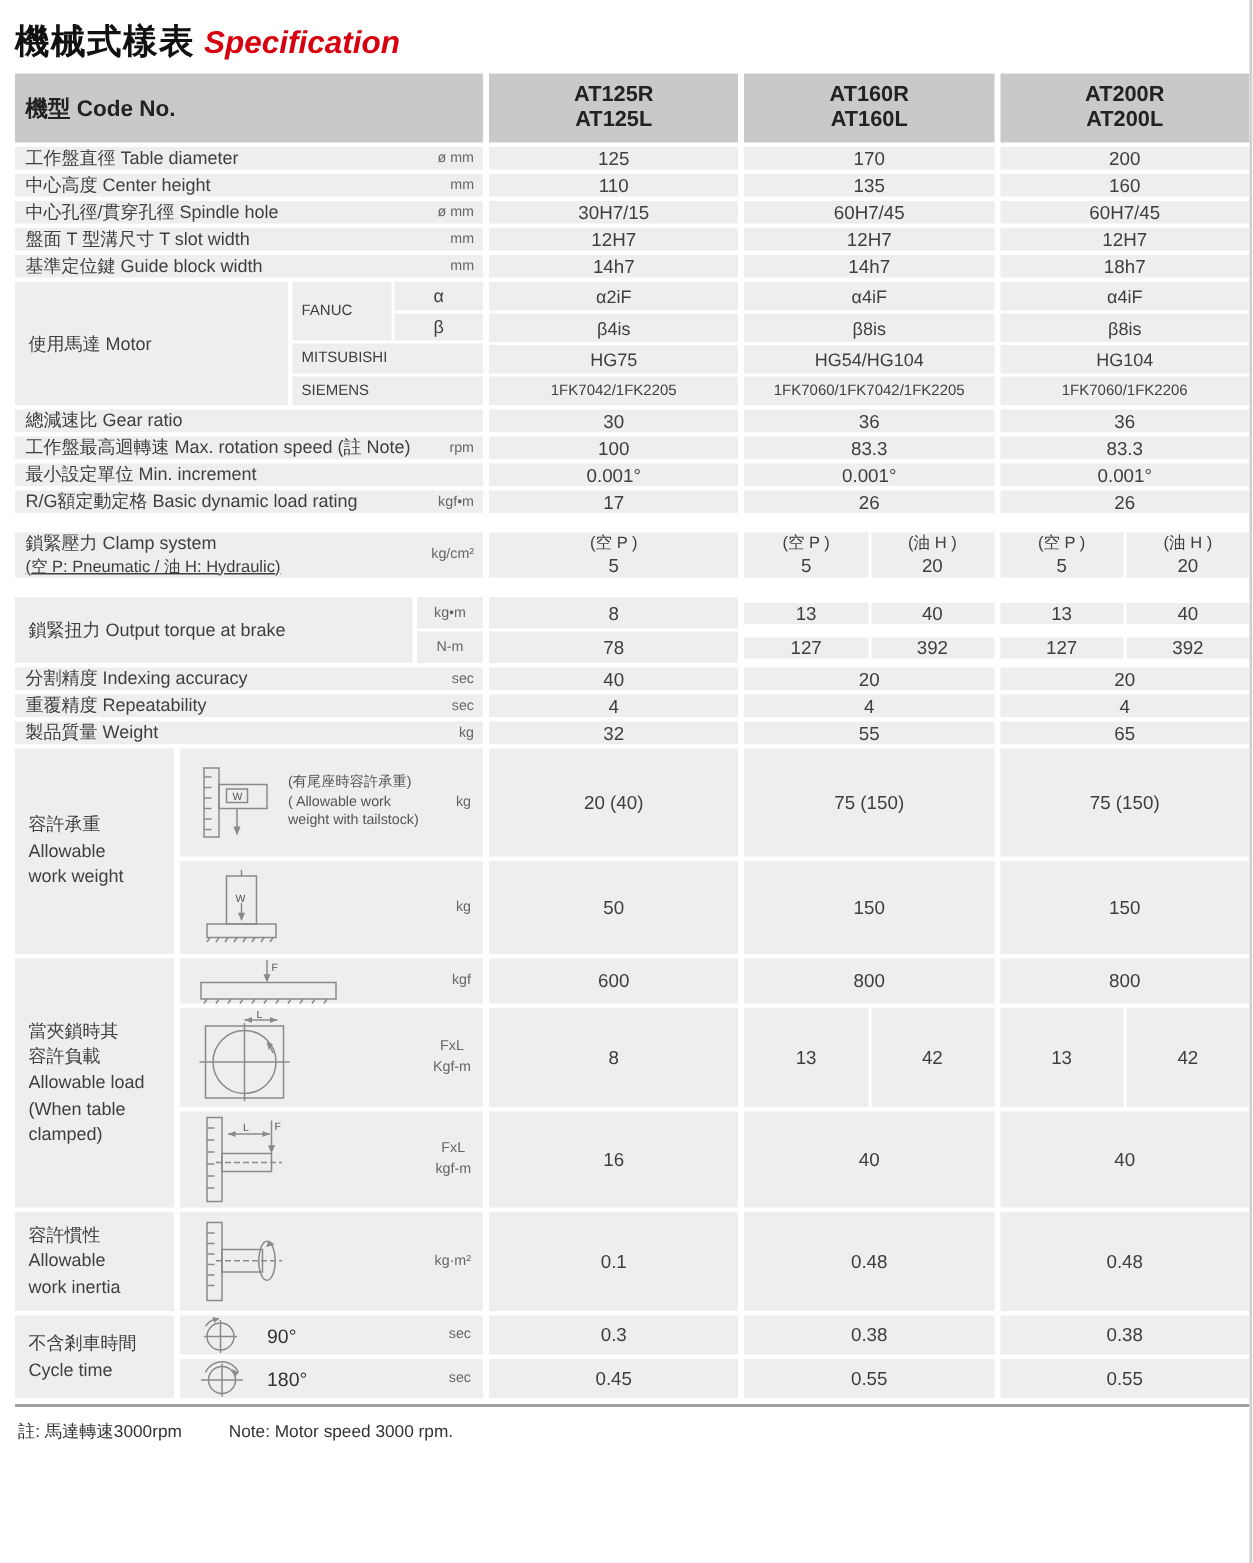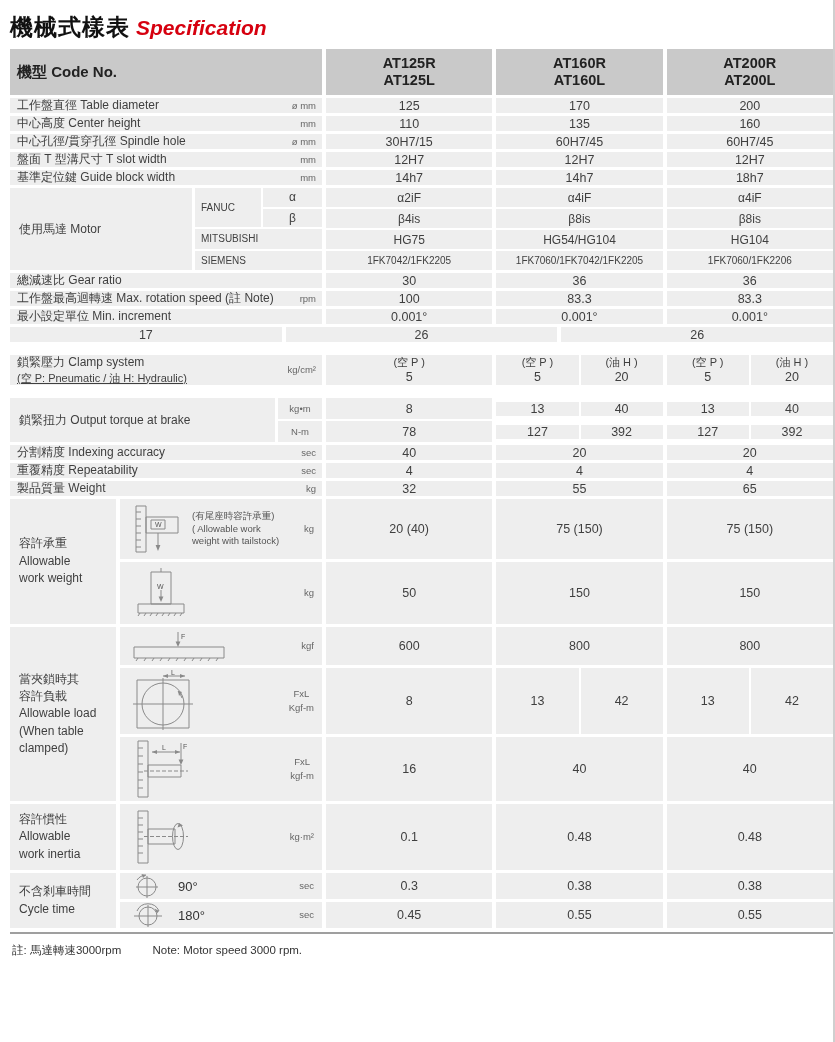--- a/index.html
+++ b/index.html
@@ -218,20 +218,24 @@
       <div class="c lab">
           <span class="txt">最小設定單位 Min. increment</span>
           <span class="unit"></span>
         </div>
       <div class="c v">0.001°</div>
       <div class="c v">0.001°</div>
       <div class="c v">0.001°</div>
     </div>
 
     <div class="r">
+      <div class="c lab">
+          <span class="txt">R/G額定動定格 Basic dynamic load rating</span>
+          <span class="unit">kgf•m</span>
+        </div>
       <div class="c v">17</div>
       <div class="c v">26</div>
       <div class="c v">26</div>
     </div>
 
     <div class="r clamp">
       <div class="c lab clamp-lab">
         <div class="cl-txt">
           <div>鎖緊壓力  Clamp system</div>
           <div class="cl2">(空 P: Pneumatic / 油 H: Hydraulic)</div>
@@ -328,21 +332,21 @@
       <div class="c v">65</div>
     </div>
 
     <div class="r grp">
       <div class="c g-label">
         <div>容許承重</div>
         <div>Allowable</div>
         <div>work weight</div>
       </div>
       <div class="g-rows">
-        <div class="g-row" style="height:60px">
+        <div class="g-row" style="height:72px">
           <div class="c icon-cell">
             <svg class="diagram" width="52" height="50" viewBox="0 0 52 50" fill="none" stroke="#8a8a8a" stroke-width="1">
               <rect x="4" y="2" width="10" height="46"></rect>
               <line x1="4" y1="8" x2="9" y2="8"></line>
                 <line x1="4" y1="15" x2="9" y2="15"></line>
                 <line x1="4" y1="22" x2="9" y2="22"></line>
                 <line x1="4" y1="29" x2="9" y2="29"></line>
                 <line x1="4" y1="36" x2="9" y2="36"></line>
                 <line x1="4" y1="43" x2="9" y2="43"></line>
               <rect x="14" y="13" width="32" height="16"></rect>
@@ -391,21 +395,21 @@
 
     <div class="r grp">
       <div class="c g-label">
         <div>當夾鎖時其</div>
         <div>容許負載</div>
         <div>Allowable load</div>
         <div>(When table</div>
         <div>clamped)</div>
       </div>
       <div class="g-rows">
-        <div class="g-row" style="height:38px">
+        <div class="g-row" style="height:30px">
           <div class="c icon-cell">
             <svg class="diagram" width="96" height="32" viewBox="0 0 96 32" fill="none" stroke="#8a8a8a" stroke-width="1">
               <rect x="2" y="17" width="90" height="11"></rect>
               <line x1="6" y1="28" x2="4" y2="31"></line>
                 <line x1="14" y1="28" x2="12" y2="31"></line>
                 <line x1="22" y1="28" x2="20" y2="31"></line>
                 <line x1="30" y1="28" x2="28" y2="31"></line>
                 <line x1="38" y1="28" x2="36" y2="31"></line>
                 <line x1="46" y1="28" x2="44" y2="31"></line>
                 <line x1="54" y1="28" x2="52" y2="31"></line>

